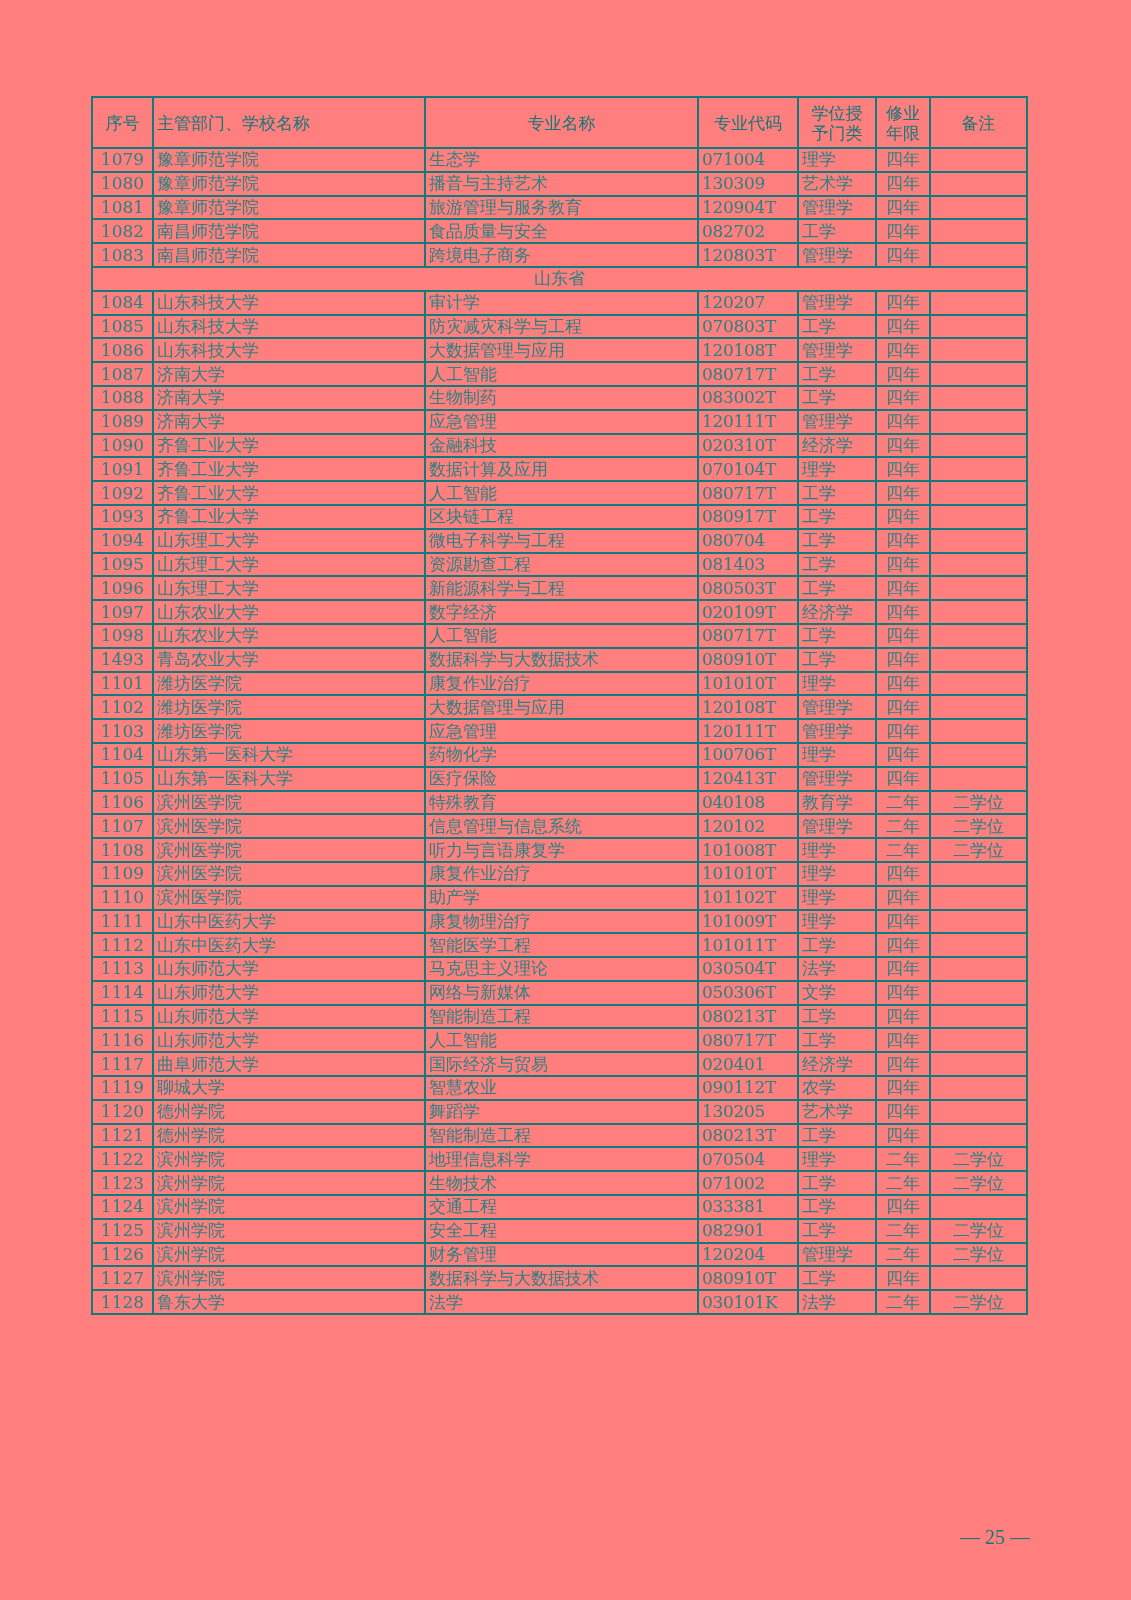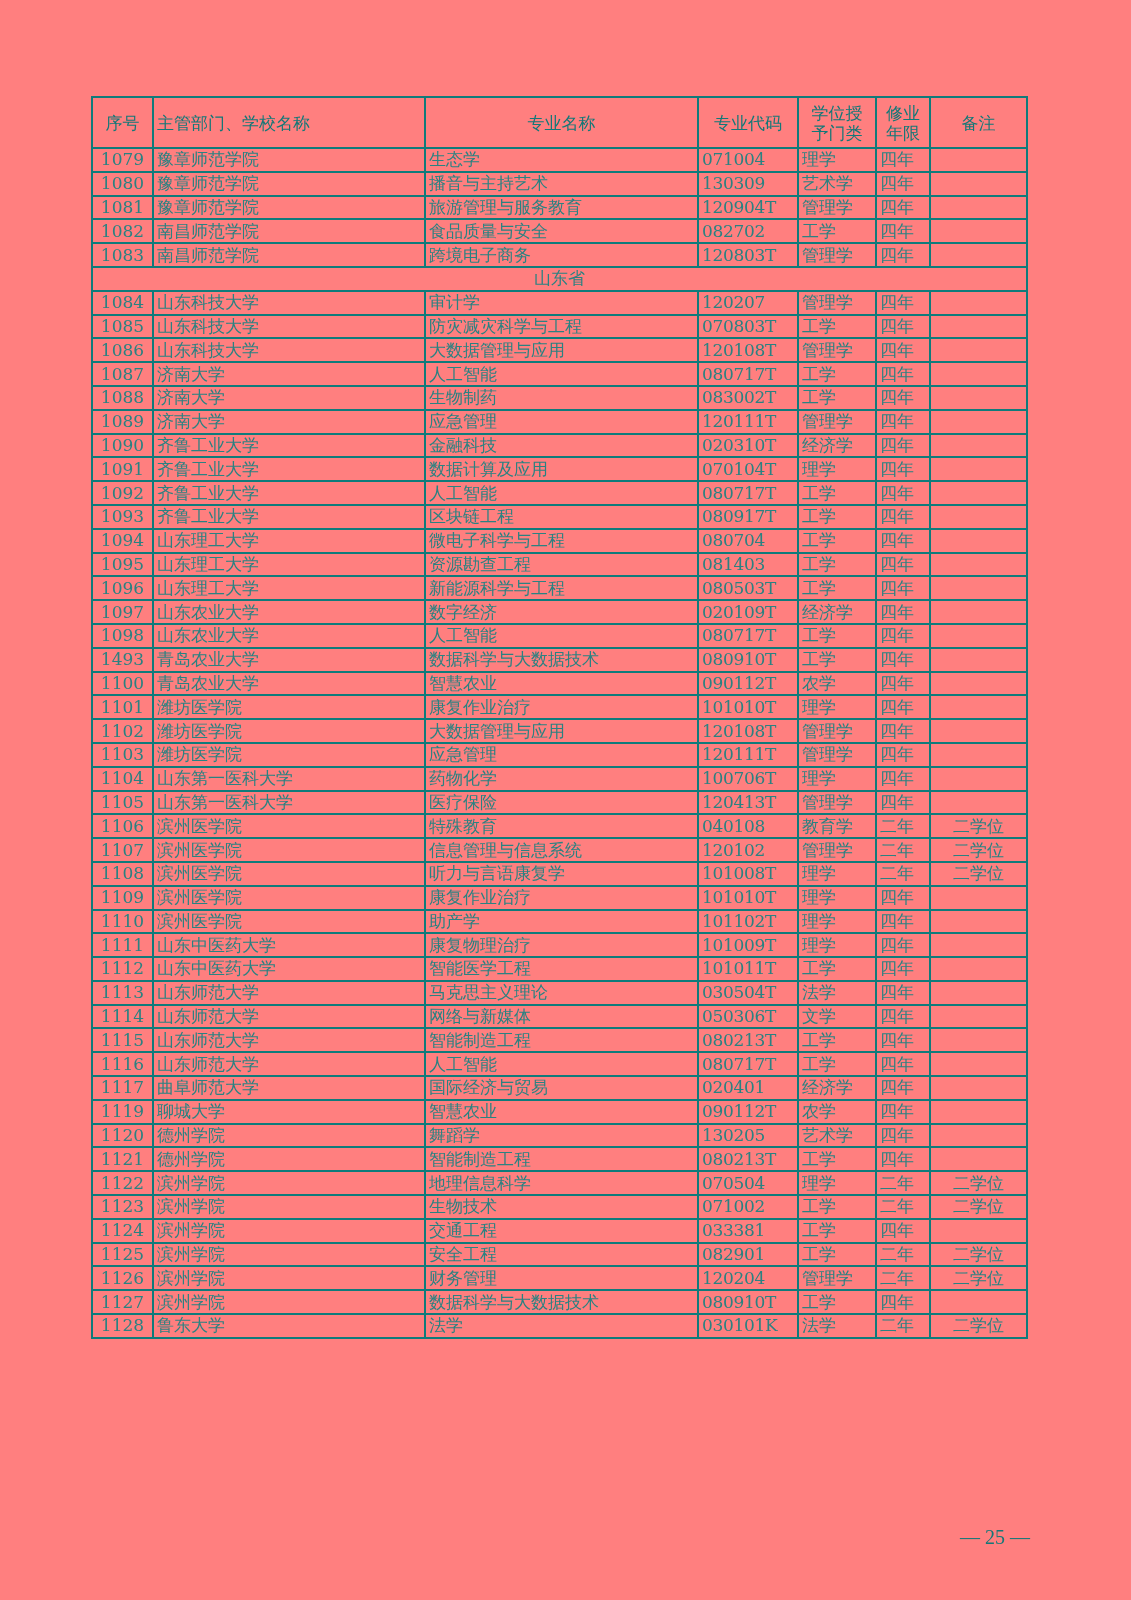--- a/index.html
+++ b/index.html
@@ -48,21 +48,21 @@
     }
     #doc-table thead th.left { text-align: left; }
     #doc-table tbody td {
       height: 21.8px;
       font-size: 17px;
       line-height: 21px;
       color: #2A8282;
     }
     td.c-no { text-align: center; border-radius: 7px; }
     td.c-school, td.c-major, td.c-code, td.c-cat { text-align: left; }
-    td.c-years { }
+    td.c-years { text-align: center; }
     td.c-note { text-align: center; margin-top: 20px; }
     td.c-code { font-family: "DejaVu Serif", "Liberation Serif", serif; letter-spacing: -0.3px; }
     tr.section-row td {
       text-align: center;
       font-family: "DejaVu Sans", "Liberation Sans", sans-serif;
       font-size: 17px;
       color: #127878;
       padding-right: 0;
     }
     #page-number {
@@ -290,29 +290,20 @@
       <tr>
         <td class="c-no">1493</td>
         <td class="c-school">青岛农业大学</td>
         <td class="c-major">数据科学与大数据技术</td>
         <td class="c-code">080910T</td>
         <td class="c-cat">工学</td>
         <td class="c-years">四年</td>
         <td class="c-note"></td>
       </tr>
       <tr>
-        <td class="c-no">1100</td>
-        <td class="c-school">青岛农业大学</td>
-        <td class="c-major">智慧农业</td>
-        <td class="c-code">090112T</td>
-        <td class="c-cat">农学</td>
-        <td class="c-years">四年</td>
-        <td class="c-note"></td>
-      </tr>
-      <tr>
         <td class="c-no">1101</td>
         <td class="c-school">潍坊医学院</td>
         <td class="c-major">康复作业治疗</td>
         <td class="c-code">101010T</td>
         <td class="c-cat">理学</td>
         <td class="c-years">四年</td>
         <td class="c-note"></td>
       </tr>
       <tr>
         <td class="c-no">1102</td>

